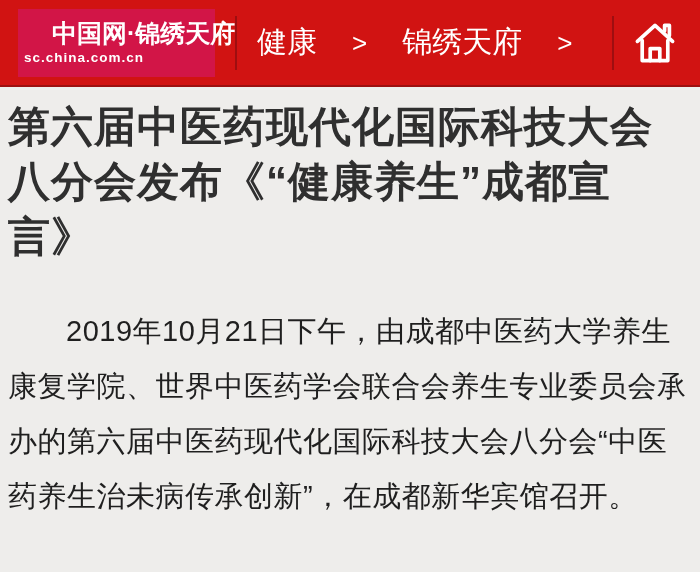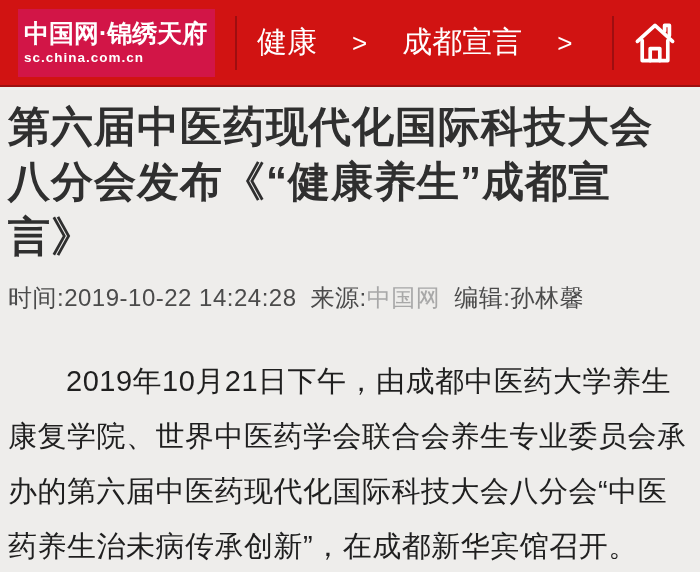--- a/index.html
+++ b/index.html
@@ -30,20 +30,21 @@
     padding: 2px 8px 4px 6px;
     cursor: pointer;
     flex-shrink: 0;
   }
   .logo-title {
     font-size: 25px;
     font-weight: bold;
     letter-spacing: 0px;
     white-space: nowrap;
     line-height: 30px;
+    margin-left: 28px;
   }
   .logo-sub {
     font-size: 13.5px;
     font-weight: bold;
     text-align: left;
     letter-spacing: 1px;
     line-height: 16px;
     margin-top: 2px;
   }
   .v-divider {
@@ -112,39 +113,36 @@
 
 <div class="header">
   <div class="logo-box">
     <div class="logo-title">中国网·锦绣天府</div>
     <div class="logo-sub">sc.china.com.cn</div>
   </div>
   <div class="v-divider left"></div>
   <nav class="breadcrumb">
     <span class="crumb">健康</span>
     <span class="crumb-sep">&gt;</span>
-    <span class="crumb">成都宣言</span>
+    <span class="crumb">锦绣天府</span>
     <span class="crumb-sep">&gt;</span>
   </nav>
   <div class="v-divider right"></div>
   <div class="home-btn">
     <span style="display:flex;">
       <svg viewBox="0 0 30 30" width="48" height="48" aria-hidden="true">
         <g fill="none" stroke="#ffffff" stroke-width="2.3" stroke-linecap="round" stroke-linejoin="round">
           <path d="M4 14 L15 4 L26 14"></path>
           <path d="M21 7.5 L21 4 L24 4 L24 10.3"></path>
           <path d="M7 13.5 V26 H23 V13.5"></path>
           <path d="M12 26 V18.5 H18 V26"></path>
         </g>
       </svg>
     </span>
   </div>
 </div>
 
 <div class="content">
   <h1 class="article-title">第六届中医药现代化国际科技大会八分会发布《“健康养生”成都宣言》</h1>
 
-  <div class="meta-row">
-    <span>时间:</span><span>2019-10-22 14:24:28</span><span class="gap"></span><span>来源:</span><span class="meta-source-value">中国网</span><span class="gap"></span><span>编辑:</span><span>孙林馨</span>
-  </div>
 
   <p class="article-body">2019年10月21日下午，由成都中医药大学养生康复学院、世界中医药学会联合会养生专业委员会承办的第六届中医药现代化国际科技大会八分会“中医药养生治未病传承创新”，在成都新华宾馆召开。</p>
 </div>
 
 </body></html>

